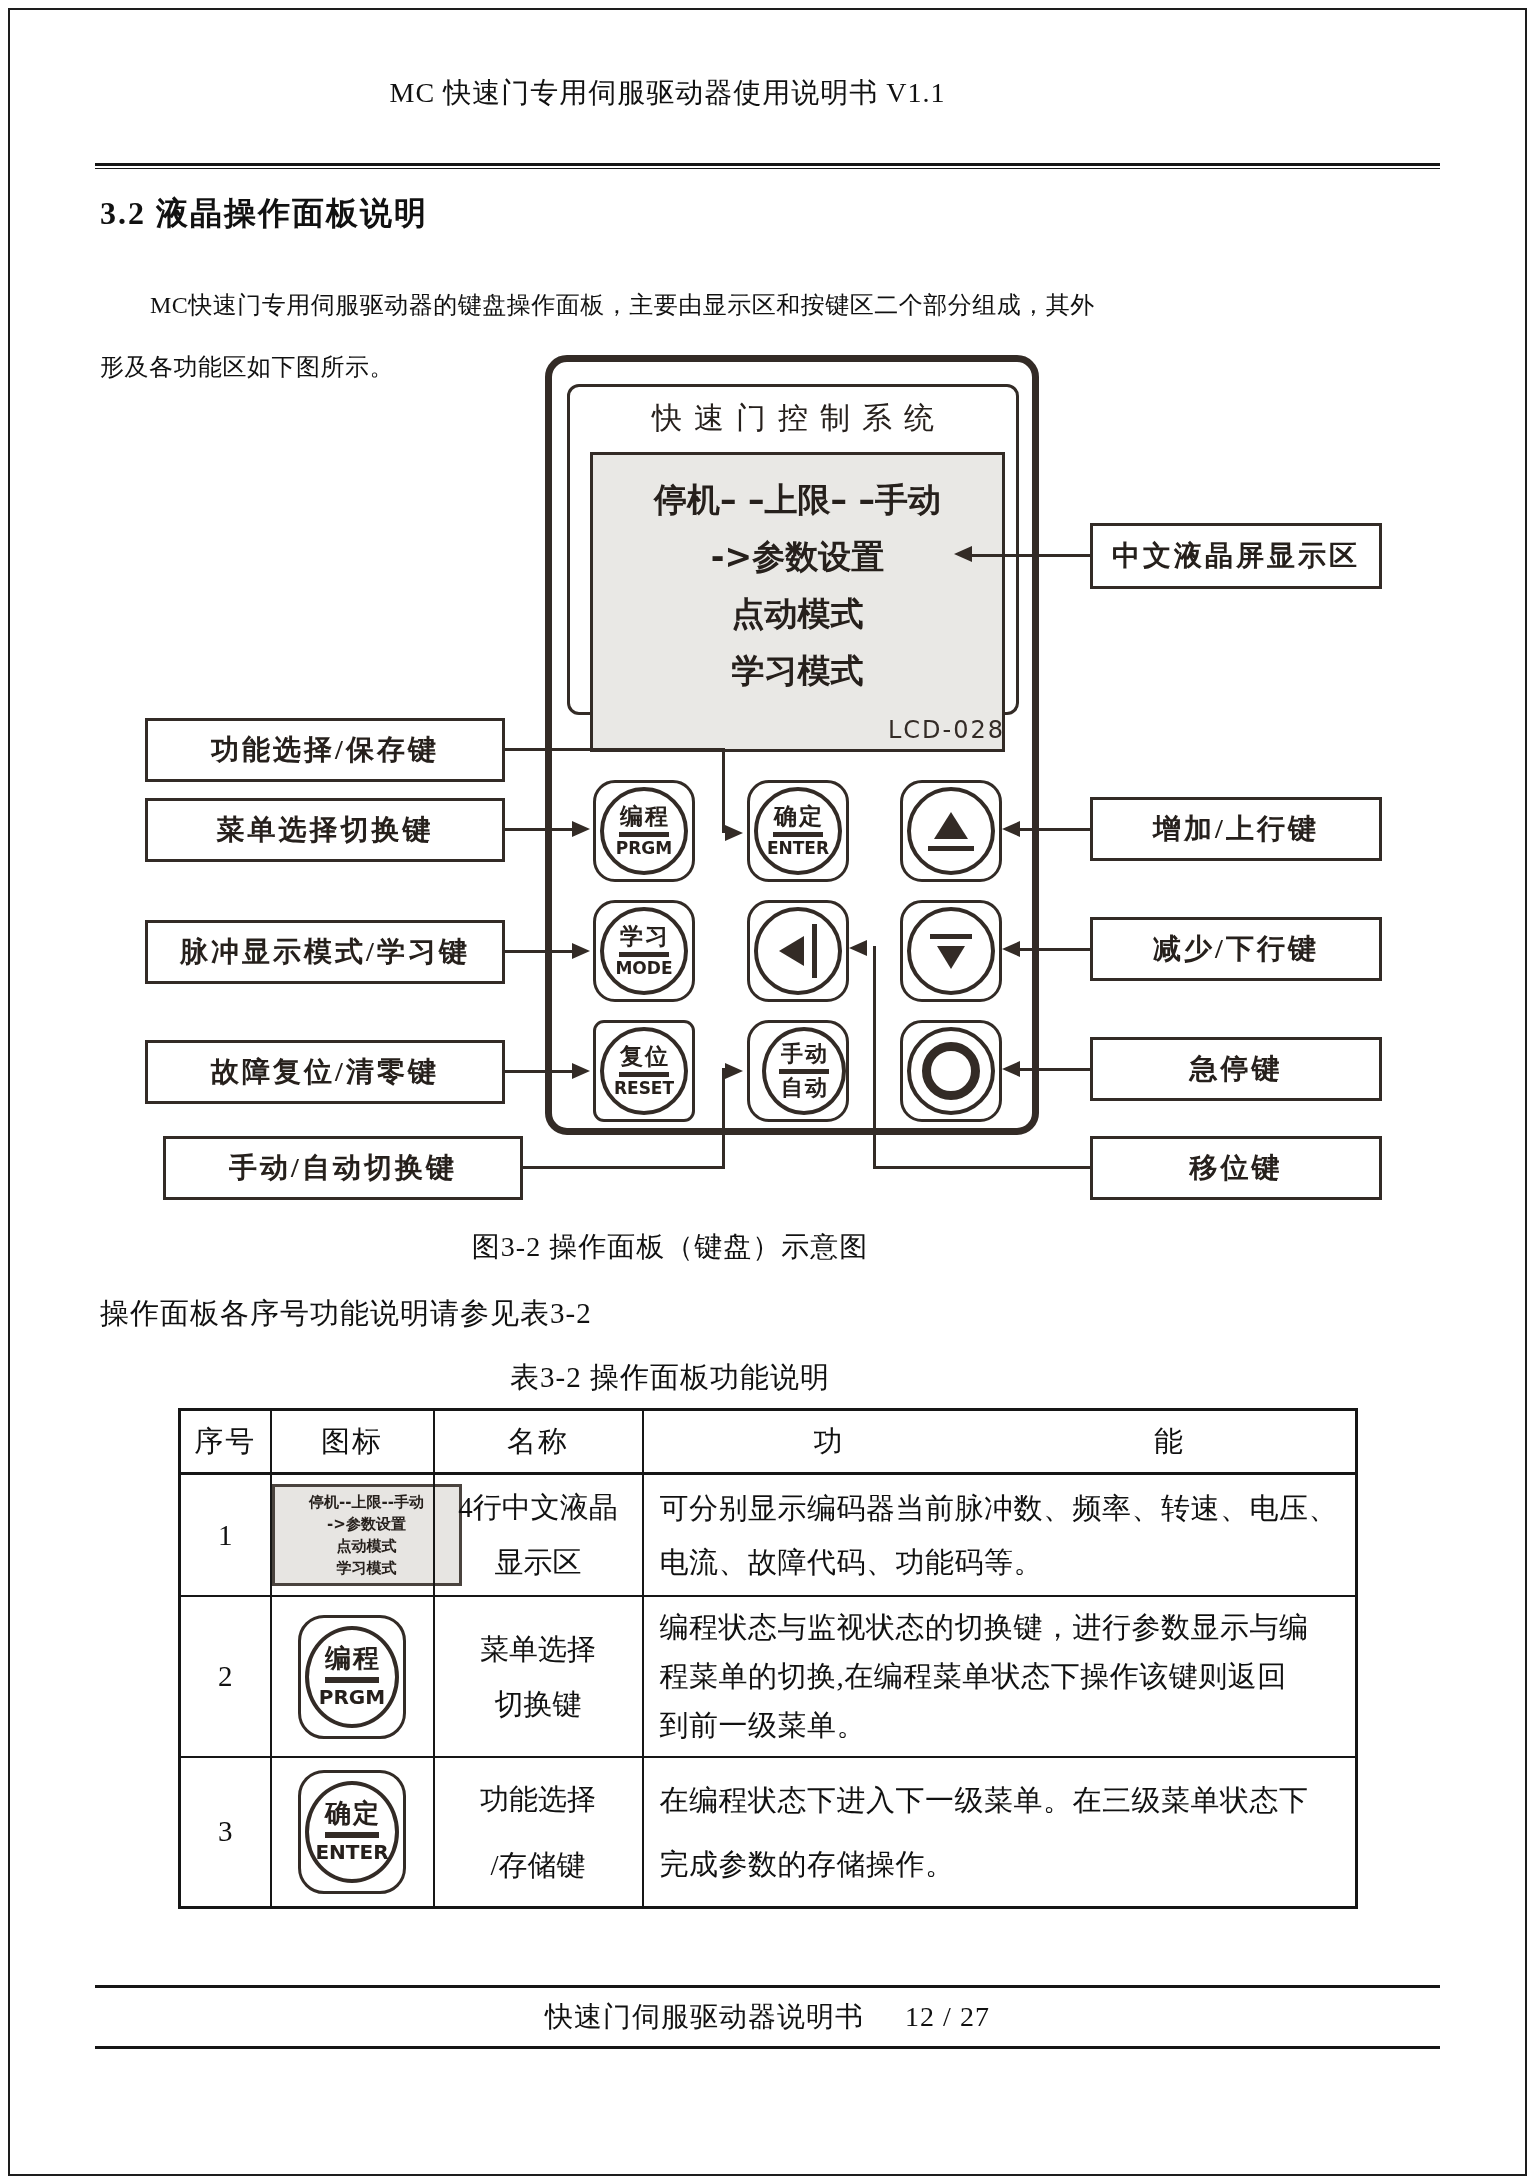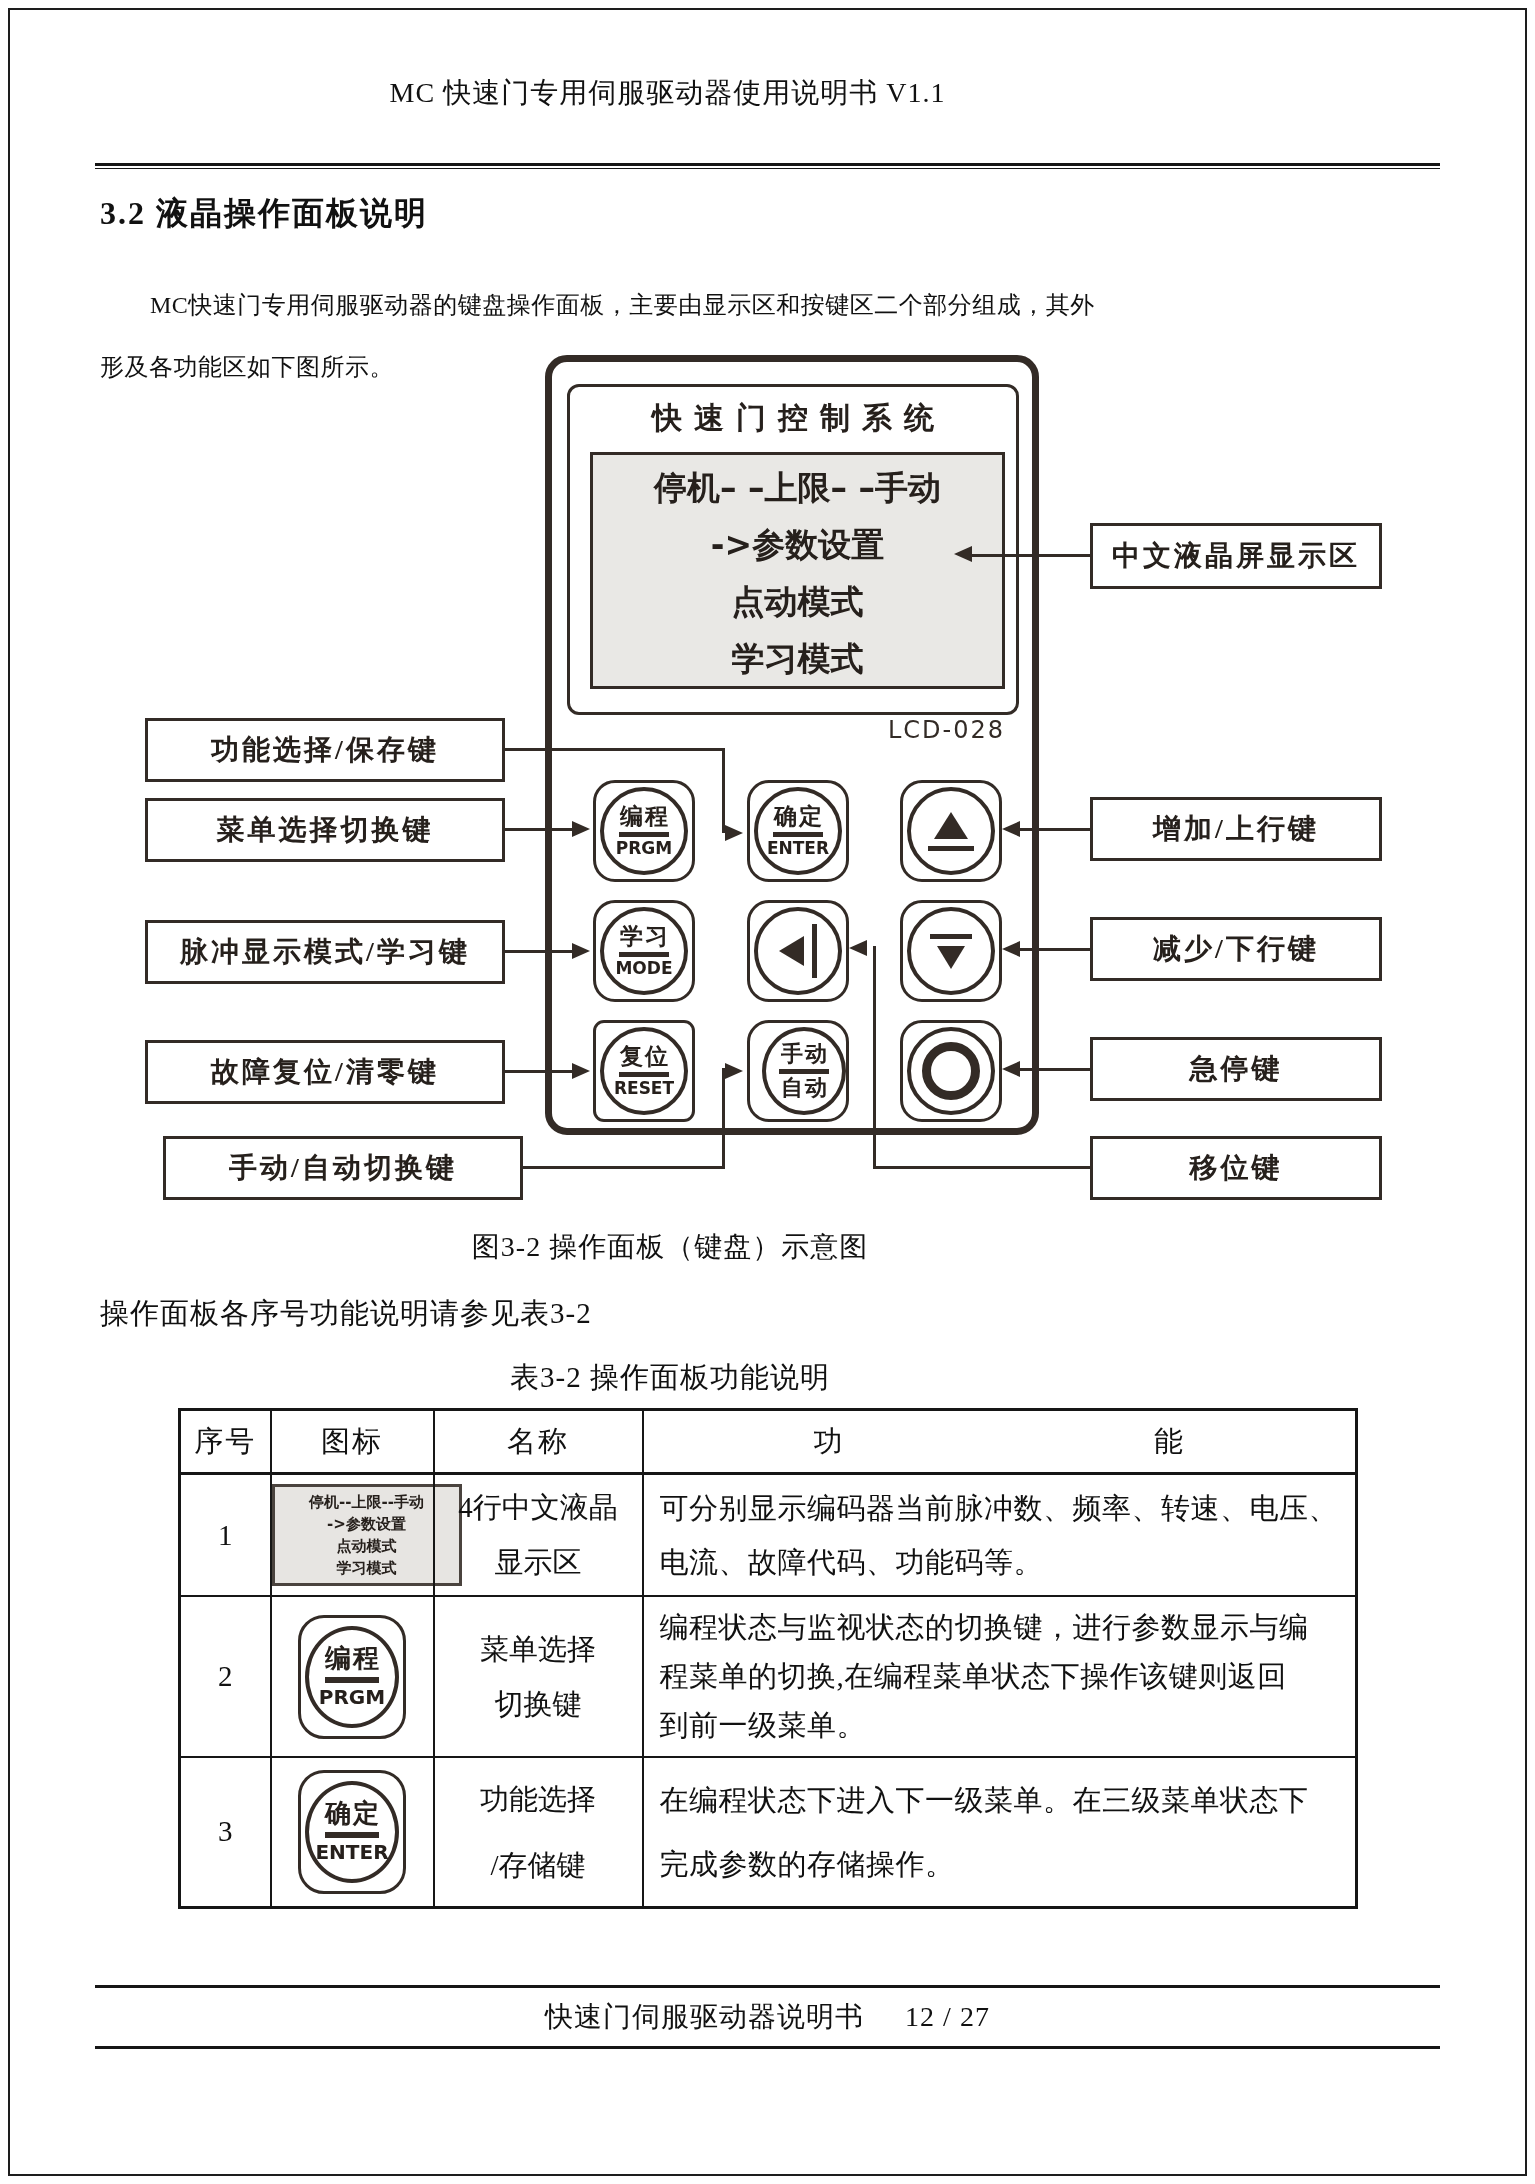--- a/index.html
+++ b/index.html
@@ -12,22 +12,22 @@
 
   
   .hdr-title{left:95px;top:74px;width:1145px;text-align:center;font-size:28px;letter-spacing:1px;}
   .hdr-rule{left:95px;top:163px;width:1345px;height:2px;border-top:3px solid #161616;border-bottom:1px solid #161616;}
 
   .sec-head{left:100px;top:192px;font-size:32px;font-weight:bold;letter-spacing:2px;}
   .para1{left:150px;top:288px;font-size:24px;line-height:34px;letter-spacing:0.5px;}
   .para2{left:100px;top:350px;font-size:24px;line-height:34px;letter-spacing:0.5px;}
   .panel{left:545px;top:355px;width:494px;height:780px;border:7px solid #332b26;border-radius:22px;background:#fff;box-sizing:border-box;}
   .screen-frame{left:567px;top:384px;width:452px;height:331px;border:3px solid #332b26;border-radius:12px;box-sizing:border-box;}
-  .screen-title{left:567px;top:398px;width:452px;text-align:center;font-size:30px;font-weight:bold;letter-spacing:12px;text-indent:12px;color:#26201c;}
-  .lcd{left:590px;top:452px;width:415px;height:237px;background:#e9e8e5;border:3px solid #332b26;box-sizing:border-box;text-align:center;font-weight:bold;font-size:33px;line-height:57px;padding-top:4px;color:#26201c;font-family:"DejaVu Sans","Liberation Sans",sans-serif;}
+  .screen-title{left:567px;top:398px;width:452px;text-align:center;font-size:30px;font-weight:normal;letter-spacing:12px;text-indent:12px;color:#26201c;}
+  .lcd{left:590px;top:452px;width:415px;height:300px;background:#e9e8e5;border:3px solid #332b26;box-sizing:border-box;text-align:center;font-weight:bold;font-size:33px;line-height:57px;padding-top:16px;color:#26201c;font-family:"DejaVu Sans","Liberation Sans",sans-serif;}
   .lcd-model{left:845px;top:716px;width:160px;text-align:right;font-size:24px;letter-spacing:2px;color:#332b26;font-family:"DejaVu Sans","Liberation Sans",sans-serif;}
 
   .key{position:absolute;width:102px;height:102px;border:3px solid #332b26;border-radius:22px;background:#fff;box-sizing:border-box;display:flex;align-items:center;justify-content:center;}
   .key-c{width:88px;height:88px;border:4px solid #332b26;border-radius:50%;box-sizing:border-box;display:flex;flex-direction:column;align-items:center;justify-content:center;}
   .kc{font-weight:bold;font-size:23px;letter-spacing:2px;text-indent:2px;line-height:1;color:#26201c;}
   .kbar{width:50px;height:5px;background:#332b26;margin:4px 0 3px 0;}
   .ke{font-weight:bold;font-size:17px;line-height:1;color:#26201c;font-family:"DejaVu Sans","Liberation Sans",sans-serif;}
   .kc2{font-weight:bold;font-size:22px;letter-spacing:2px;text-indent:2px;line-height:1;color:#26201c;}
 
   .tri-up{width:0;height:0;border-left:17px solid transparent;border-right:17px solid transparent;border-bottom:27px solid #332b26;}

